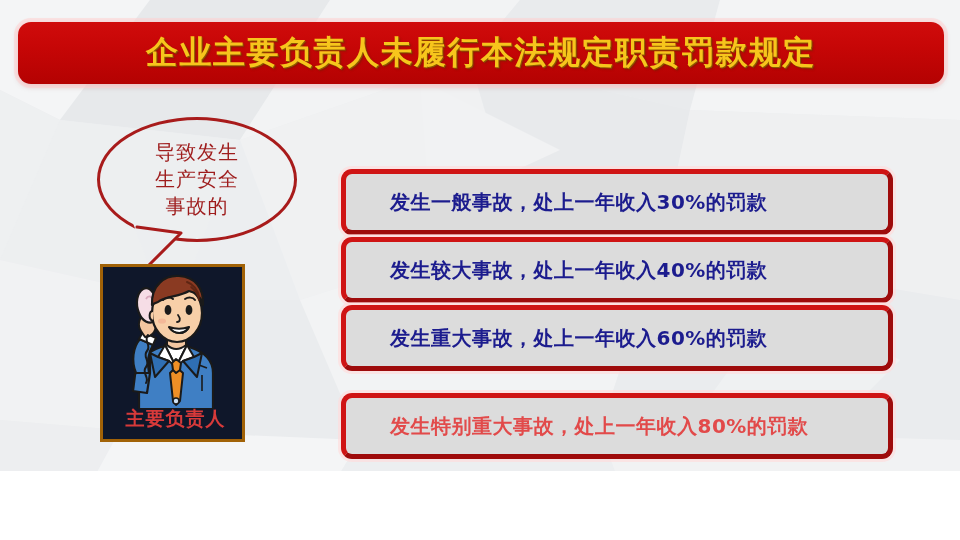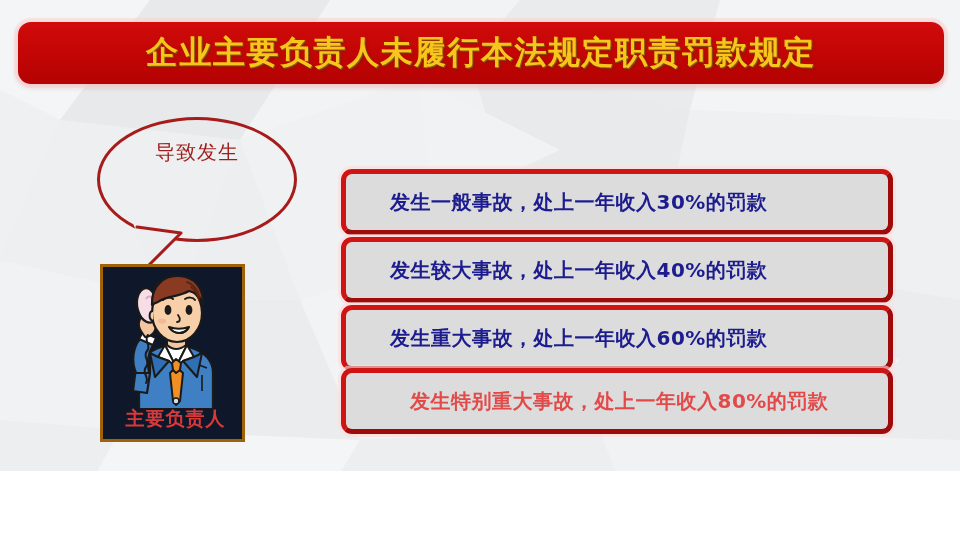--- a/index.html
+++ b/index.html
@@ -140,21 +140,21 @@
     letter-spacing: 0.5px;
     color: #1c1c8e;
     white-space: nowrap;
   }
   .penalty-text.alt {
     color: #e24a4a;
   }
   #penalty-box-0 { top: 169px; }
   #penalty-box-1 { top: 237px; text-align: center; }
   #penalty-box-2 { top: 305px; }
-  #penalty-box-3 { top: 368px; padding-left: 20px; }
+  #penalty-box-3 { top: 393px; }
   
   #watermark {
     position: absolute;
     left: 738px;
     top: 483px;
     width: 180px;
     height: 38px;
     display: flex;
     align-items: center;
     gap: 8px;
@@ -207,20 +207,22 @@
   </div>
 
   <div id="bubble-wrap">
     <div id="bubble-ellipse"></div>
     <svg id="bubble-tail" viewBox="0 0 62 46">
       <path d="M2,2 L54,10 L18,44 Z" fill="#eceef0" stroke="none"></path>
       <path d="M6,6 L50,12 L18,44" fill="none" stroke="#a81b1b" stroke-width="3" stroke-linejoin="round" stroke-linecap="round"></path>
     </svg>
     <div id="bubble-text">
       <span class="bubble-line">导致发生</span>
+      <span class="bubble-line">生产安全</span>
+      <span class="bubble-line">事故的</span>
     </div>
   </div>
 
   <div id="person-card">
     <svg id="person-svg" viewBox="0 0 145 140">
 
       <path d="M36,140 L36,104 C36,90 46,82 58,78 L86,78 C99,82 110,90 110,104 L110,140 Z" fill="#3f7fc4" stroke="#1a1a1a" stroke-width="2.2" stroke-linejoin="round"></path>
 
       <path d="M62,76 L73,98 L84,76 L78,73 L67,73 Z" fill="#ffffff" stroke="#1a1a1a" stroke-width="2"></path>
 

